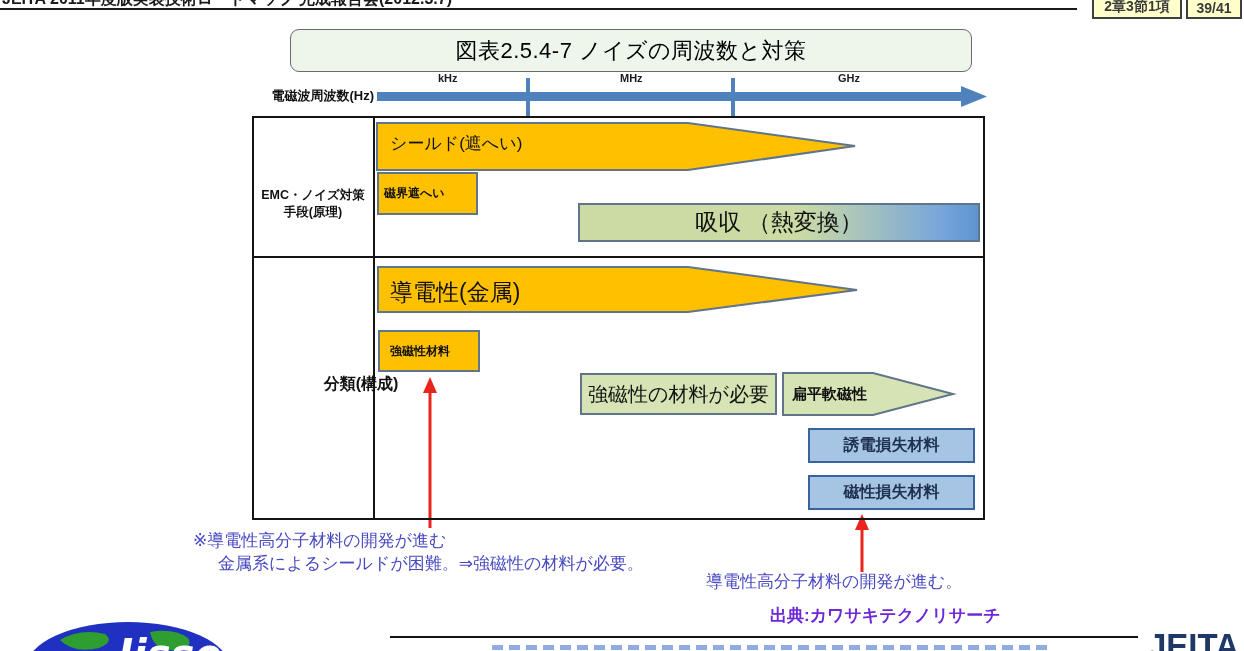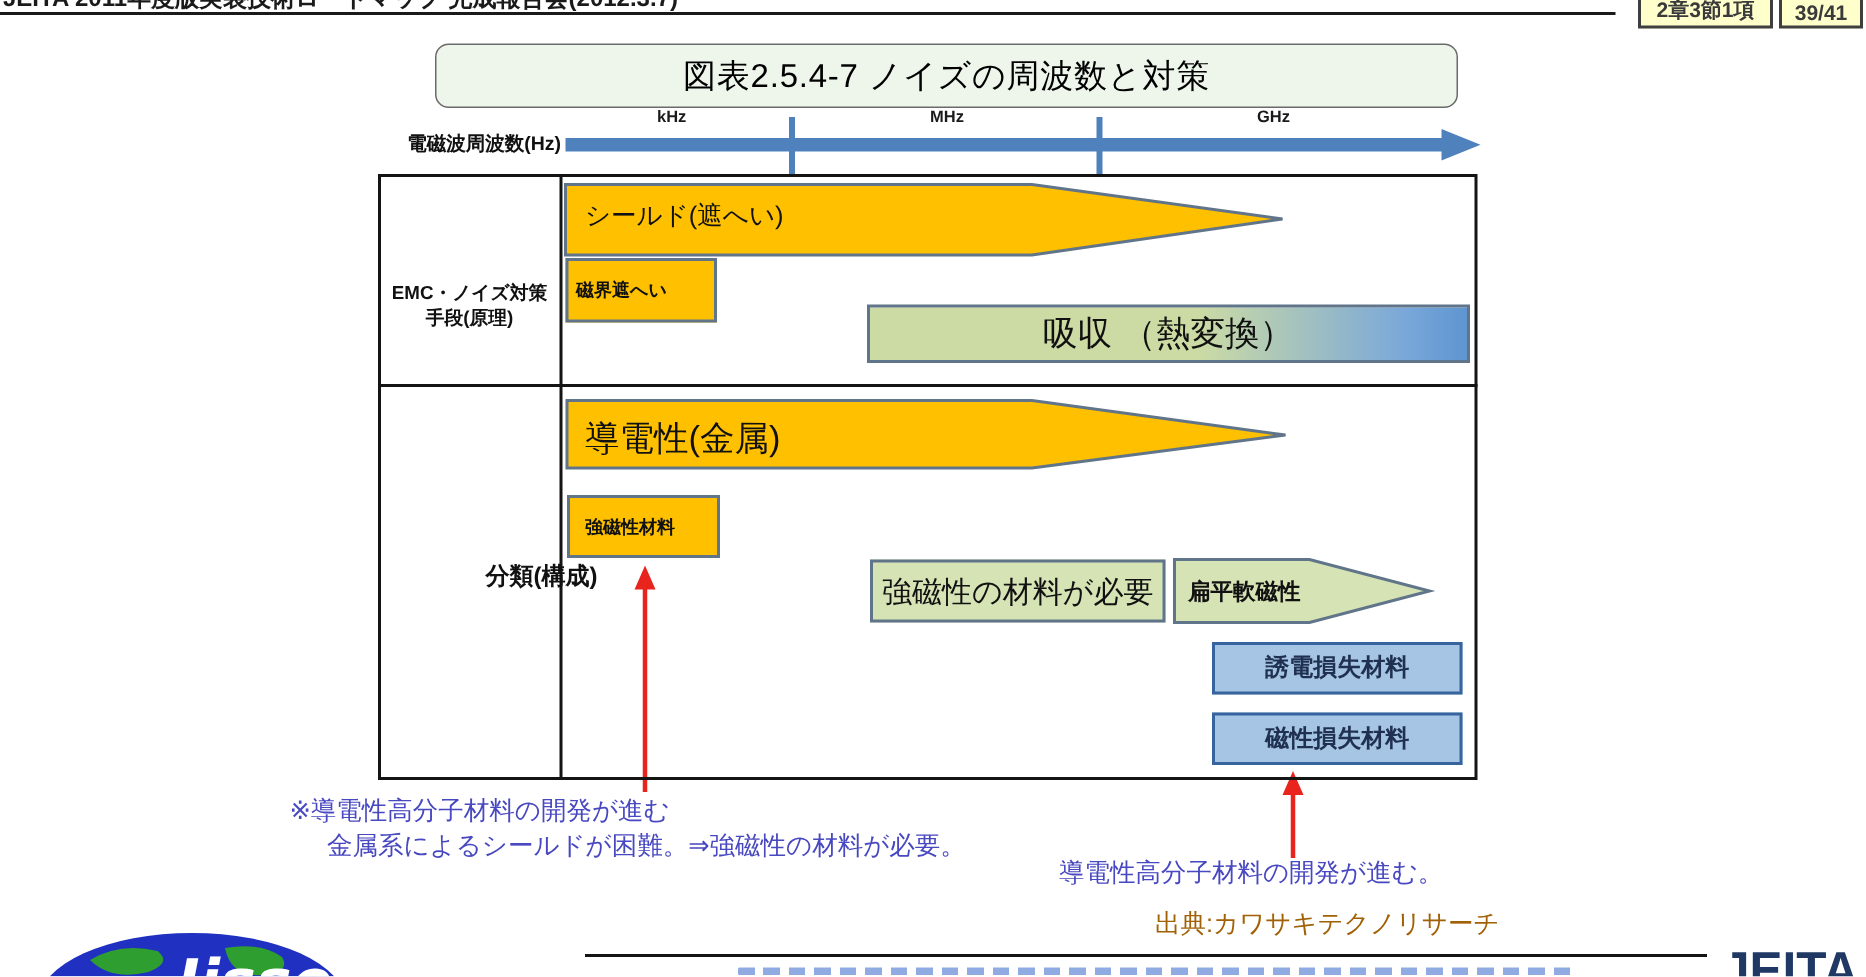--- a/index.html
+++ b/index.html
@@ -48,21 +48,21 @@
   .lab-flat{left:792px;top:385px;font-size:15px;font-weight:bold;}
   .box-blue{box-sizing:border-box;background:#a6c5e4;border:2px solid #38649e;color:#1f3050;
     display:flex;align-items:center;justify-content:center;font-size:16px;font-weight:bold;}
   .box-diel{left:808px;top:428px;width:167px;height:35px;}
   .box-magl{left:808px;top:475px;width:167px;height:35px;}
   
   .note{color:#4848c0;font-size:17px;white-space:nowrap;}
   .note1{left:193px;top:529px;}
   .note2{left:218px;top:552px;}
   .note3{left:706px;top:570px;}
-  .source{left:770px;top:604px;font-size:17px;font-weight:normal;color:#a16207;}
+  .source{left:770px;top:604px;font-size:17px;font-weight:bold;color:#6d28d9;}
   
   .foot-line{left:390px;top:636px;width:748px;height:2px;background:#141414;}
   .foot-caption{left:492px;top:645px;width:560px;height:5px;opacity:.75;border-radius:1px;
     background:repeating-linear-gradient(90deg,#6b8fd8 0 11px,transparent 11px 17px);}
   .jeita{left:1148px;top:627px;font-size:33px;font-weight:800;letter-spacing:0px;color:#1f3864;
     transform:scaleY(1.05);transform-origin:top;}
   .svg-layer{left:0;top:0;pointer-events:none;}
 </style>
 </head>
 <body>

